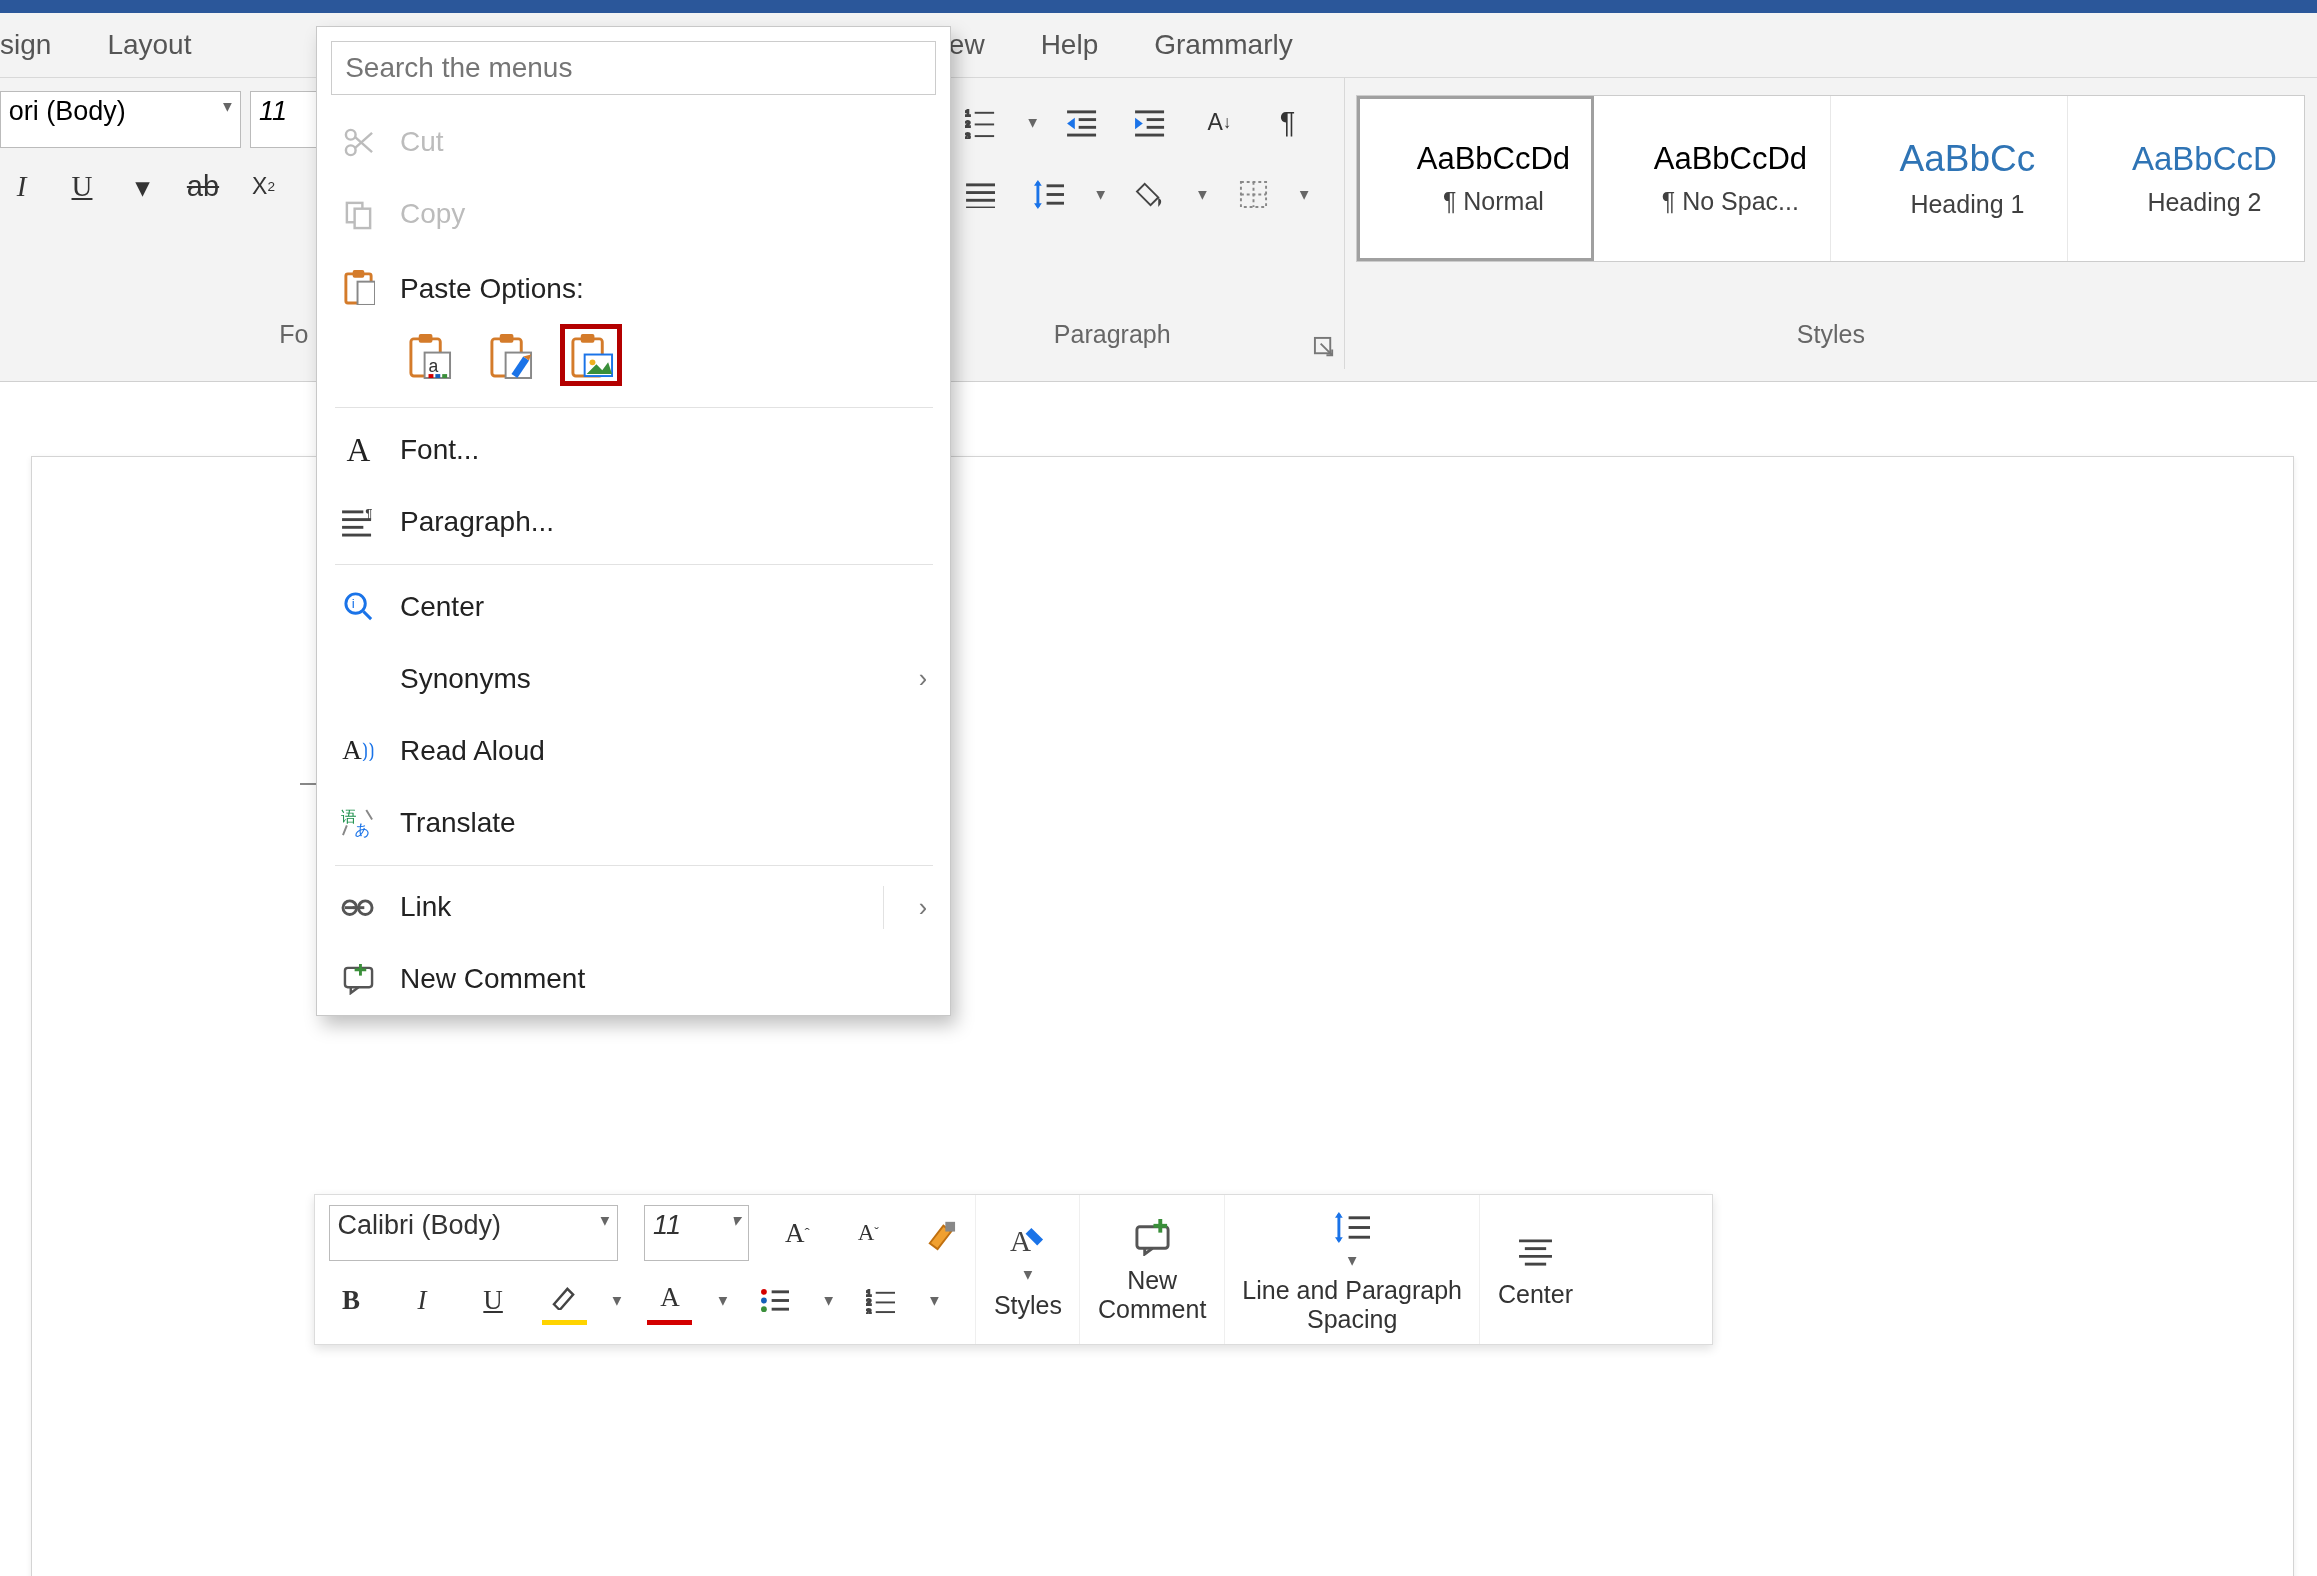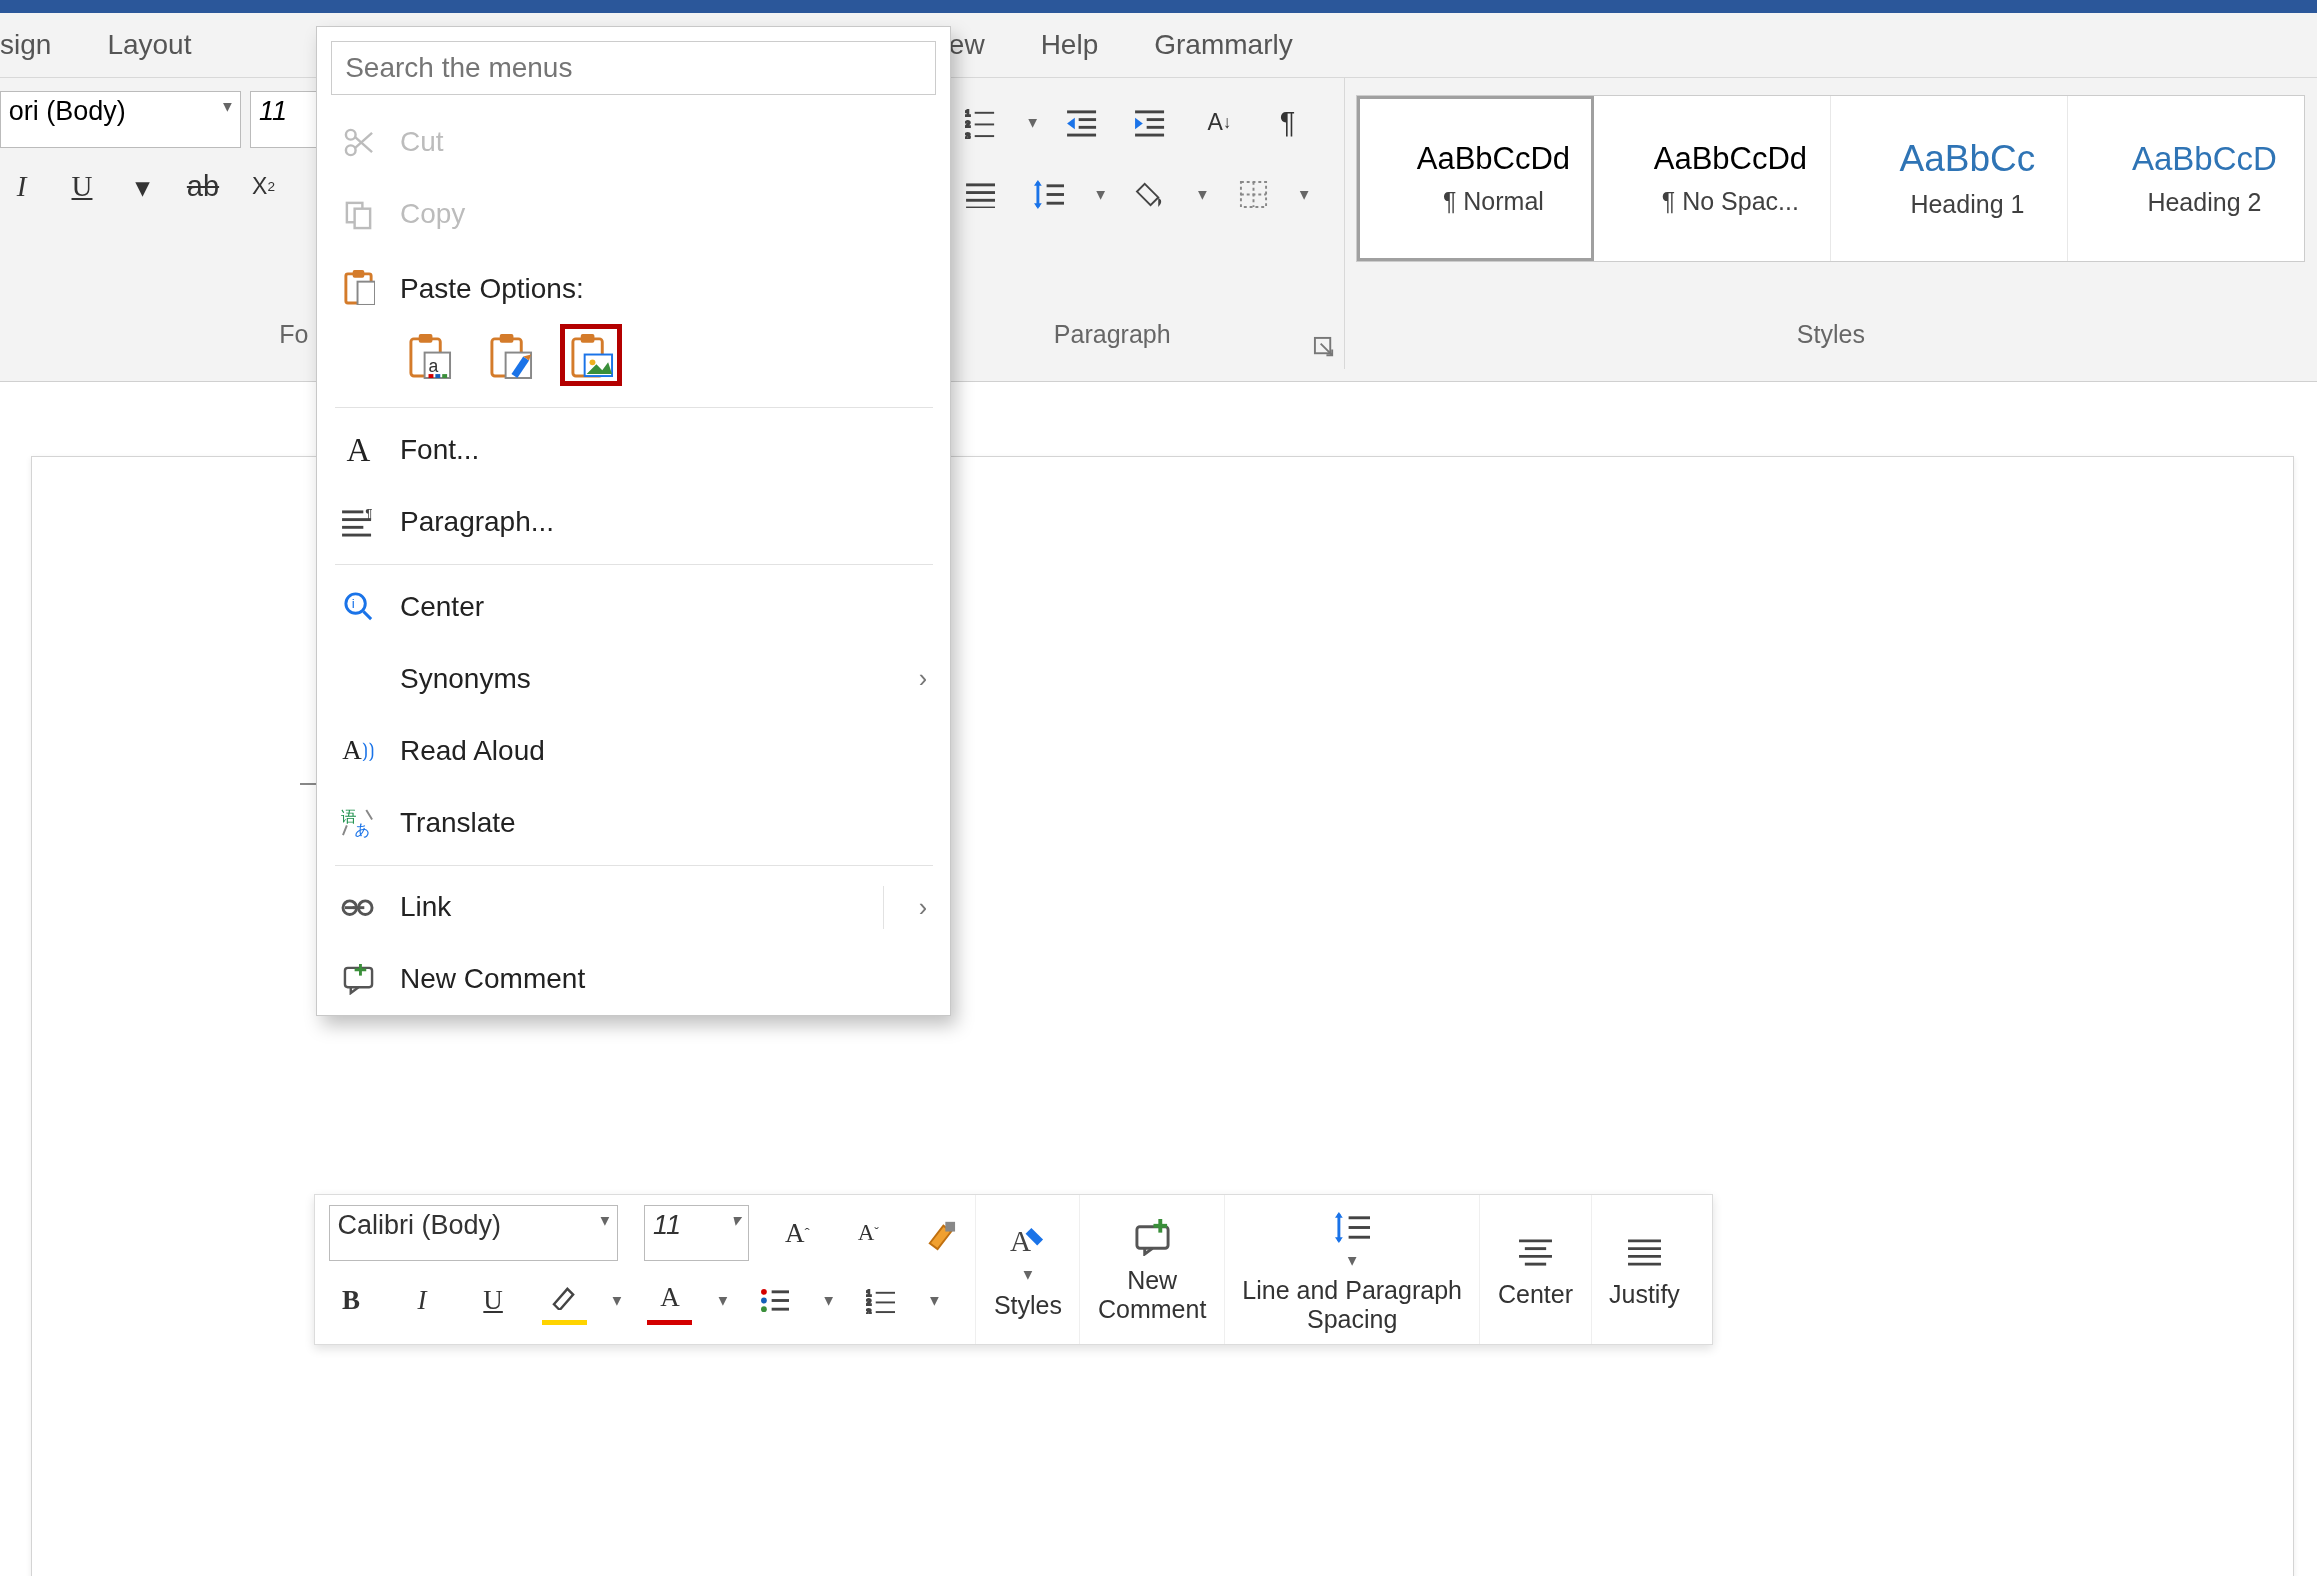--- a/index.html
+++ b/index.html
@@ -683,27 +683,14 @@
             <line x1="2" y1="4" x2="36" y2="4"></line>
             <line x1="8" y1="12" x2="30" y2="12"></line>
             <line x1="2" y1="20" x2="36" y2="20"></line>
             <line x1="8" y1="28" x2="30" y2="28"></line>
           </g>
         </svg>
     </span>
     <div class="mt-lbl">Center</div>
   </div>
 
-  <div class="mt-group">
-    <span class="mt-icon">
-      <svg width="37" height="31" viewBox="0 0 38 32">
-          <g stroke="#444" stroke-width="3">
-            <line x1="2" y1="4" x2="36" y2="4"></line>
-            <line x1="2" y1="12" x2="36" y2="12"></line>
-            <line x1="2" y1="20" x2="36" y2="20"></line>
-            <line x1="2" y1="28" x2="36" y2="28"></line>
-          </g>
-        </svg>
-    </span>
-    <div class="mt-lbl">Justify</div>
-  </div>
 </div>
 
 
 </body></html>

